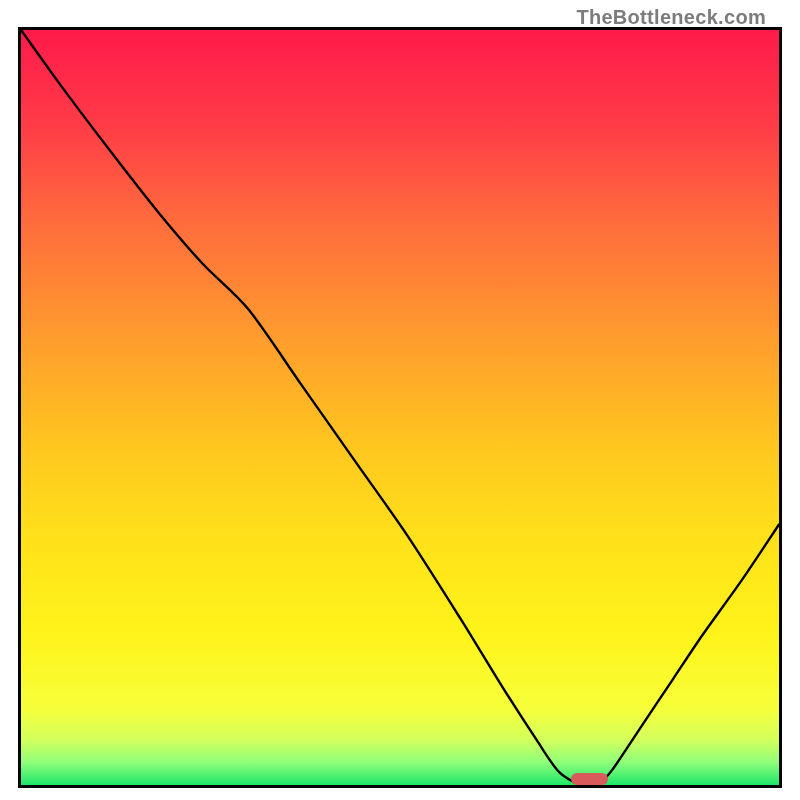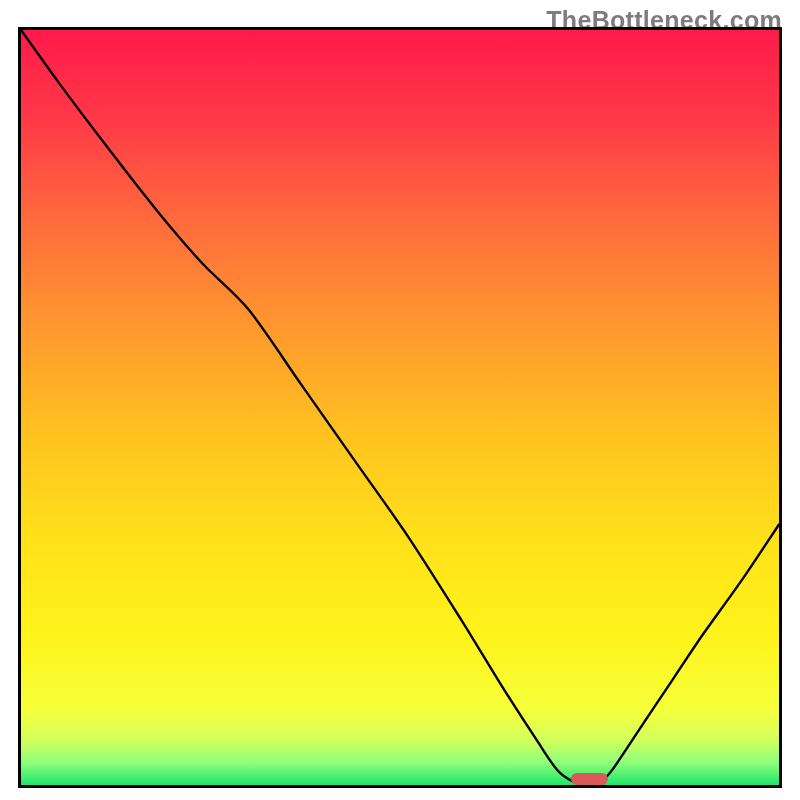--- a/index.html
+++ b/index.html
@@ -26,22 +26,22 @@
     inset: 0;
   }
   .grad-fill svg {
     display: block;
     width: 100%;
     height: 100%;
   }
   .watermark {
     position: absolute;
     top: 6px;
-    right: 18px;
-    font-size: 25px;
+    right: 34px;
+    font-size: 20px;
     font-weight: 600;
     color: #7c7c7c;
     letter-spacing: 0.3px;
   }
   .curve-layer {
     position: absolute;
     inset: 0;
   }
   .curve-layer svg {
     display: block;

